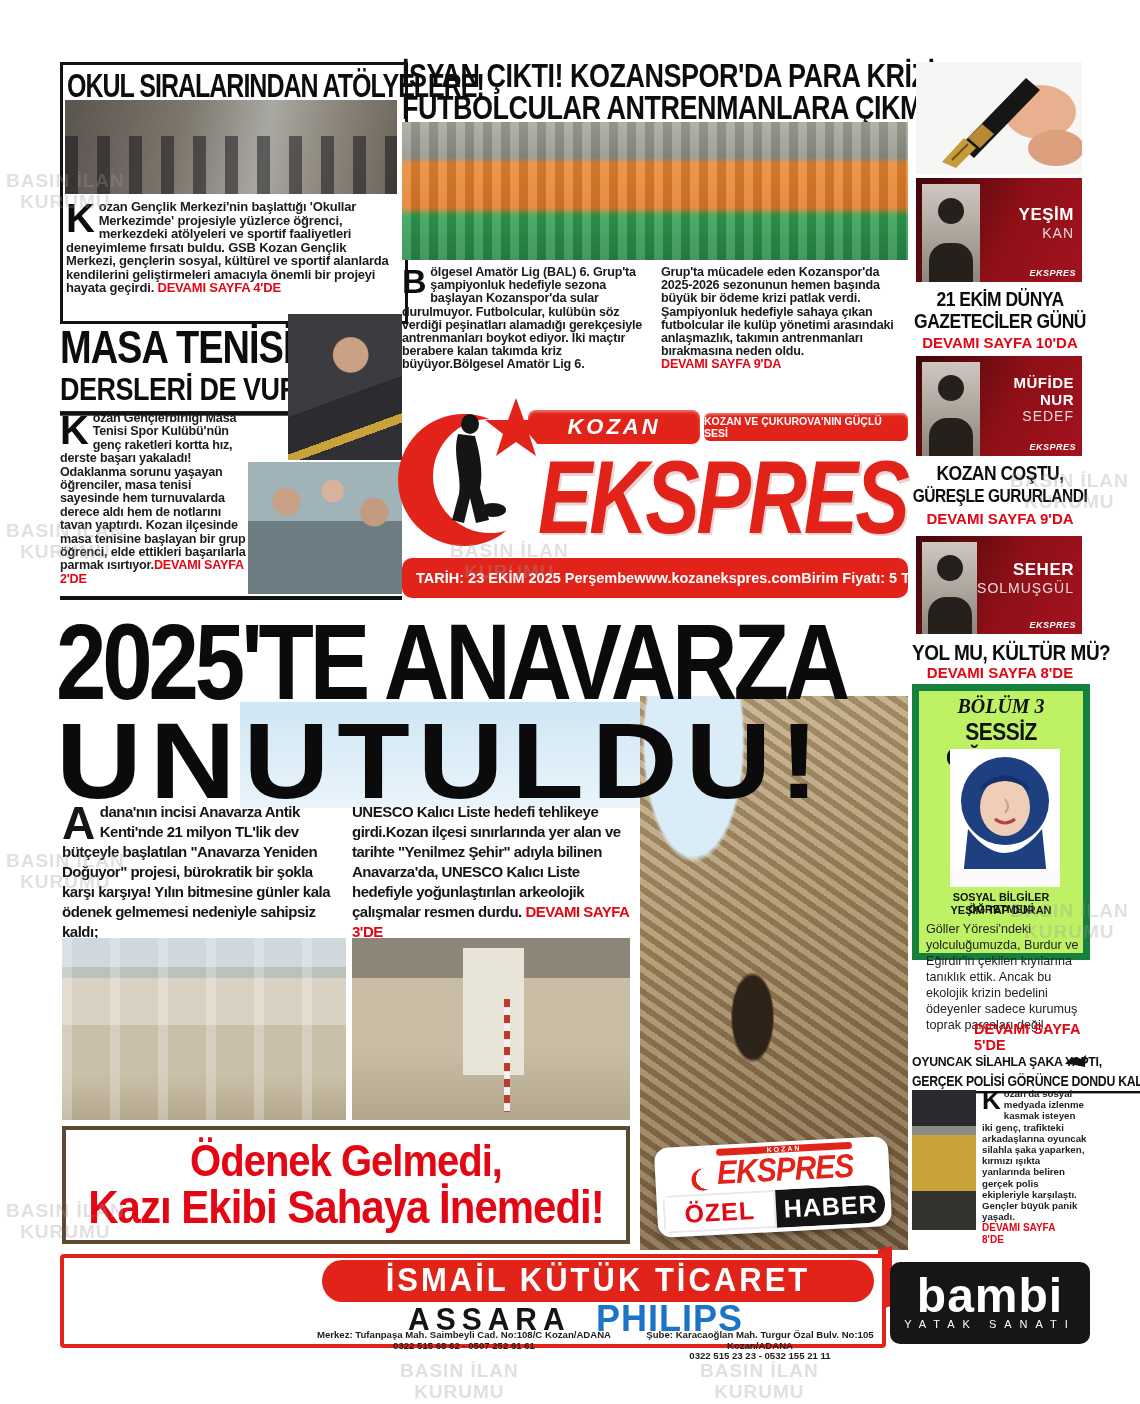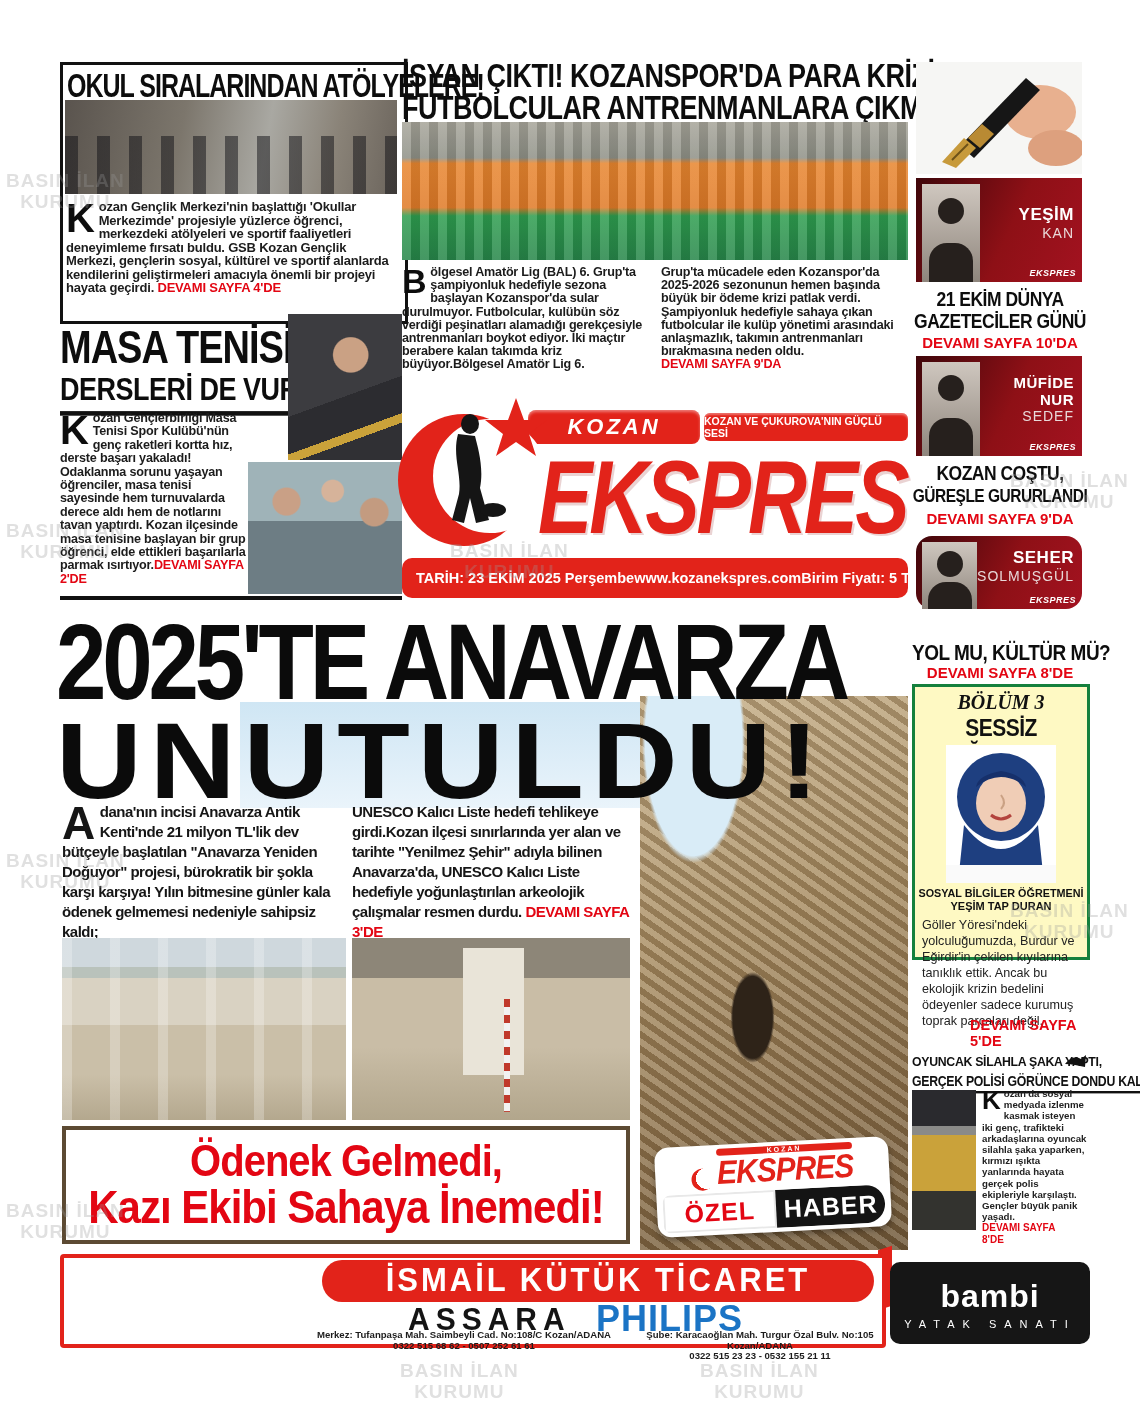--- a/index.html
+++ b/index.html
@@ -70,21 +70,21 @@
      border-radius:18px 18px 0 0;background:#26201d;}
   .colname{flex:1;display:flex;flex-direction:column;justify-content:center;align-items:flex-end;
      padding:0 8px 14px 0;color:#fff;text-align:right;}
   .colname .n1{font-weight:800;font-size:17px;letter-spacing:0.5px;}
   .colname .n2{font-weight:400;font-size:14px;color:#e9d9d9;letter-spacing:1px;}
   .brandmini{position:absolute;right:6px;bottom:4px;color:#fff;font-size:9px;font-style:italic;font-weight:800;letter-spacing:0.5px;}
   .rtitle{position:absolute;left:912px;width:176px;text-align:center;font-weight:800;font-size:17.5px;
      letter-spacing:-0.5px;transform:scaleY(1.15);transform-origin:top center;color:#0d0d0d;z-index:2;white-space:nowrap;}
   .rmore{position:absolute;left:912px;width:176px;text-align:center;font-weight:800;font-size:15px;color:#e30613;z-index:2;white-space:nowrap;}
   
-  #sessiz{left:912px;top:684px;width:178px;height:276px;border:3px solid #15803d;background:#fef9c3;z-index:2;box-sizing:border-box;}
+  #sessiz{left:912px;top:684px;width:178px;height:276px;border:7px solid #15803d;background:#bef264;z-index:2;box-sizing:border-box;}
   #sx-part{position:absolute;left:0;top:4px;width:100%;text-align:center;font-family:"Liberation Serif",serif;
      font-style:italic;font-weight:700;font-size:20px;}
   #sx-title{position:absolute;left:0;top:28px;width:100%;text-align:center;font-weight:800;font-size:21px;
      letter-spacing:-0.5px;transform:scaleY(1.1);transform-origin:top center;}
   #sx-photo{position:absolute;left:31px;top:58px;width:110px;height:138px;}
   #sx-a1{position:absolute;left:0;top:200px;width:100%;text-align:center;font-weight:800;font-size:10.8px;}
   #sx-a2{position:absolute;left:0;top:213px;width:100%;text-align:center;font-weight:800;font-size:11px;}
   #sx-body{position:absolute;left:7px;top:230px;width:158px;font-size:12.6px;line-height:16px;color:#222;}
   #sx-more{position:absolute;left:7px;top:330px;font-weight:800;font-size:14.5px;color:#e30613;margin-left:48px;}
   
@@ -151,21 +151,21 @@
      display:flex;align-items:center;justify-content:center;color:#fff;font-weight:800;font-size:31px;
      letter-spacing:3px;white-space:nowrap;transform:scaleY(1.05);transform-origin:top left;}
   #assara{position:absolute;left:344px;top:44px;font-size:30px;font-weight:700;color:#141414;letter-spacing:6px;
      font-family:"Liberation Sans",sans-serif;transform:scaleY(1.05);}
   #philips{position:absolute;left:532px;top:40px;font-size:36px;font-weight:800;color:#1b74c5;letter-spacing:1px;}
   .addr{position:absolute;top:72px;width:296px;text-align:center;font-size:9.6px;font-weight:700;color:#1c1c1c;line-height:10.5px;}
   #addr1{left:252px;} #addr2{left:548px;}
   .addr b{font-weight:800;}
   #bambi{left:890px;top:1262px;width:200px;height:82px;background:#161616;border-radius:10px;z-index:3;
      display:flex;flex-direction:column;align-items:center;justify-content:center;}
-  #bambi .name{color:#fff;font-weight:800;font-size:32px;line-height:40px;letter-spacing:1px;}
+  #bambi .name{color:#fff;font-weight:800;font-size:48px;line-height:40px;letter-spacing:1px;}
   #bambi .slg{color:#fff;font-size:11px;letter-spacing:8px;margin-top:2px;}
   #redcorner{left:878px;top:1248px;width:14px;height:60px;background:#e2231a;z-index:2;transform:skewY(-18deg);}
 </style>
 </head>
 <body>
 
 <div id="page">
 
   <div class="wm" style="left:6px;top:170px;">
       <span>BASIN İLAN</span>
@@ -286,21 +286,21 @@
     <div class="colname">
       <span class="n1" style="font-size:15px;">MÜFİDE NUR</span>
       <span class="n2">SEDEF</span>
     </div>
     <span class="brandmini">EKSPRES</span>
   </div>
   <div class="rtitle" style="top:462px;">KOZAN COŞTU,</div>
   <div class="rtitle" style="top:486px;font-size:15.5px;">GÜREŞLE GURURLANDI</div>
   <div class="rmore" style="top:510px;">DEVAMI SAYFA 9'DA</div>
 
-  <div class="colcard" style="top:536px;height:73px;border-radius:16px;">
+  <div class="colcard" style="top:536px;height:98px;">
     <div class="person"></div>
     <div class="colname">
       <span class="n1">SEHER</span>
       <span class="n2">SOLMUŞGÜL</span>
     </div>
     <span class="brandmini">EKSPRES</span>
   </div>
   <div class="rtitle" style="top:640px;font-size:19px;">YOL MU, KÜLTÜR MÜ?</div>
   <div class="rmore" style="top:664px;">DEVAMI SAYFA 8'DE</div>
 
@@ -324,21 +324,21 @@
   </div>
 
   <div id="oy" class="abs">
     <span id="oy-h1">OYUNCAK SİLAHLA ŞAKA YAPTI,</span><br>
     <span id="oy-h2">GERÇEK POLİSİ GÖRÜNCE DONDU KALDI!</span>
     <svg id="oy-arrow" width="24" height="18" viewBox="0 0 24 18">
       <path d="M1 12 Q9 2 17 7 L22 3 L21 15 L11 13 Q6 12 1 12 Z" fill="#111"></path>
     </svg>
     <div id="oy-img"></div>
     <p id="oy-text" style="margin:0;">
-      <span class="dropcap" style="font-size:26px;line-height:21px;margin-right:3px;">K</span><span>ozan'da sosyal medyada izlenme kasmak isteyen iki genç, trafikteki arkadaşlarına oyuncak silahla şaka yaparken, kırmızı ışıkta yanlarında hayata gerçek polis ekipleriyle karşılaştı. Gençler büyük panik yaşadı. </span><br>
+      <span class="dropcap" style="font-size:26px;line-height:21px;margin-right:3px;">K</span><span>ozan'da sosyal medyada izlenme kasmak isteyen iki genç, trafikteki arkadaşlarına oyuncak silahla şaka yaparken, kırmızı ışıkta yanlarında beliren gerçek polis ekipleriyle karşılaştı. Gençler büyük panik yaşadı. </span><br>
       <span class="red" style="font-size:10px;">DEVAMI SAYFA</span><br>
       <span class="red" style="font-size:10px;">8'DE</span>
     </p>
   </div>
 
   <div id="skyband" class="ph"></div>
   <div id="mainphoto" class="ph"></div>
   <div id="mh1" class="abs">2025'TE ANAVARZA</div>
   <div id="mh2" class="abs">UNUTULDU!</div>
 

